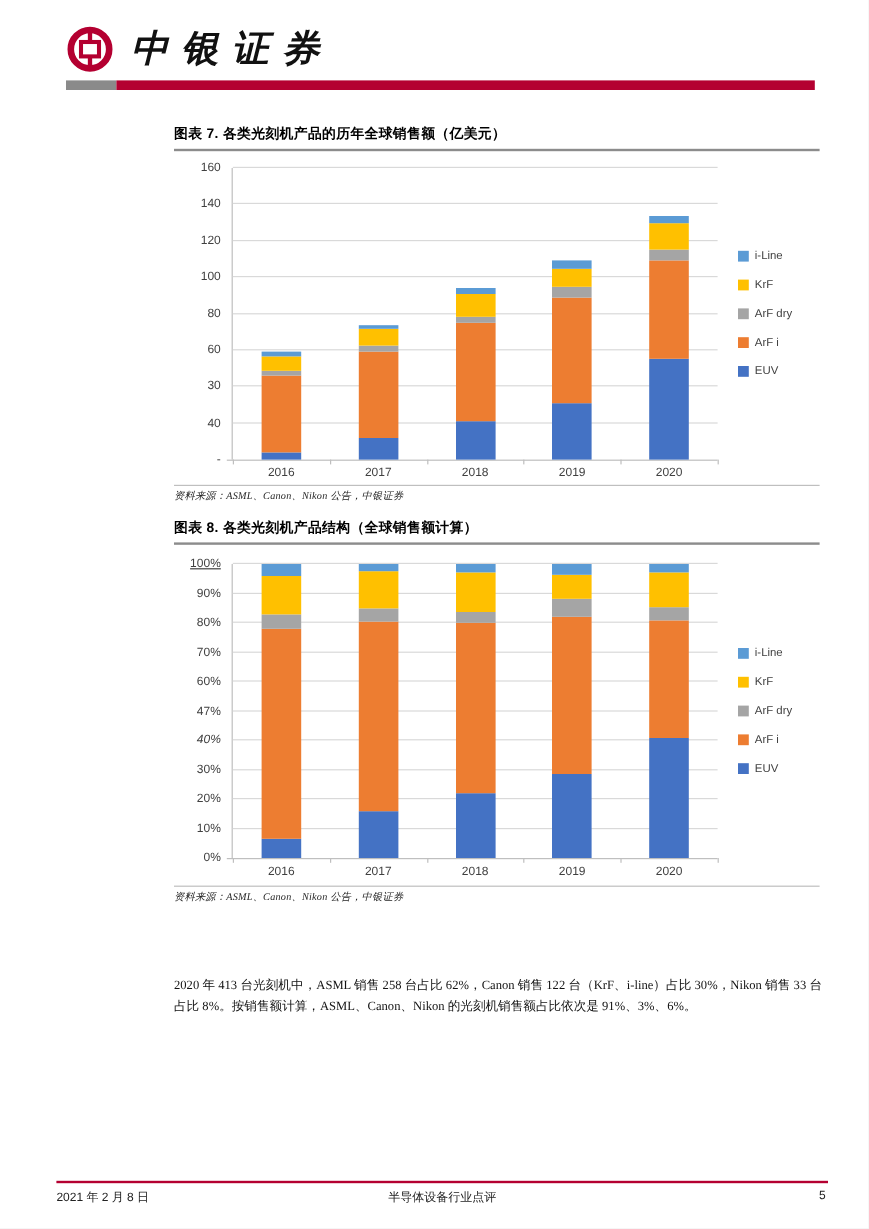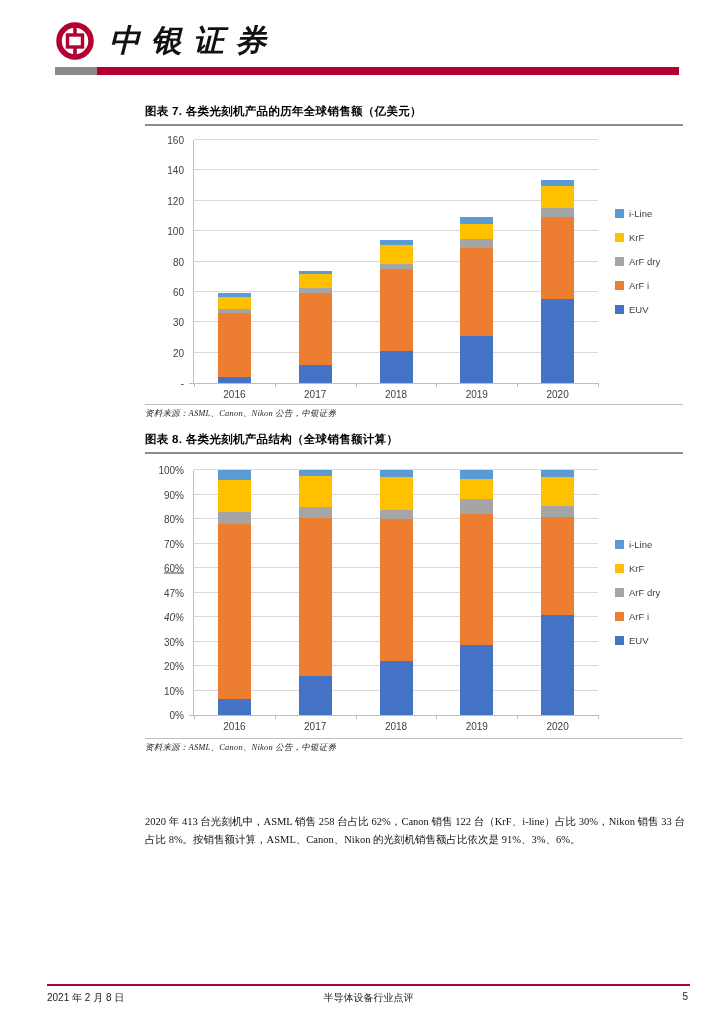--- a/index.html
+++ b/index.html
@@ -101,21 +101,21 @@
     <div class="seg-gray"></div>
     <div class="seg-red" style="background: rgb(180, 0, 49);"></div>
   </div>
 
   <div class="figure fig7">
     <div class="figure-title">图表 7. 各类光刻机产品的历年全球销售额（亿美元）</div>
     <div class="figure-rule"></div>
     <div class="chart chart-1">
         <div class="yaxis">
           <div class="ylab" style="bottom: 0%;">-</div>
-          <div class="ylab" style="bottom: 12.5%;">20</div>
+          <div class="ylab" style="bottom: 12.5%;">40</div>
           <div class="ylab" style="bottom: 25%;">30</div>
           <div class="ylab" style="bottom: 37.5%;">60</div>
           <div class="ylab" style="bottom: 50%;">80</div>
           <div class="ylab" style="bottom: 62.5%;">100</div>
           <div class="ylab" style="bottom: 75%;">120</div>
           <div class="ylab" style="bottom: 87.5%;">140</div>
           <div class="ylab" style="bottom: 100%;">160</div>
         </div>
         <div class="plot">
           <div class="grid-line" style="bottom: 12.5%;"></div>
@@ -195,25 +195,25 @@
     <div class="figure-title">图表 8. 各类光刻机产品结构（全球销售额计算）</div>
     <div class="figure-rule"></div>
     <div class="chart chart-2">
         <div class="yaxis">
           <div class="ylab" style="bottom: 0%;">0%</div>
           <div class="ylab" style="bottom: 10%;">10%</div>
           <div class="ylab" style="bottom: 20%;">20%</div>
           <div class="ylab" style="bottom: 30%;">30%</div>
           <div class="ylab" style="bottom: 40%; font-style: italic;">40%</div>
           <div class="ylab" style="bottom: 50%;">47%</div>
-          <div class="ylab" style="bottom: 60%; text-decoration: underline;">60%</div>
+          <div class="ylab" style="bottom: 60%;">60%</div>
           <div class="ylab" style="bottom: 70%;">70%</div>
           <div class="ylab" style="bottom: 80%;">80%</div>
           <div class="ylab" style="bottom: 90%;">90%</div>
-          <div class="ylab" style="bottom: 100%;">100%</div>
+          <div class="ylab" style="bottom: 100%; text-decoration: underline;">100%</div>
         </div>
         <div class="plot">
           <div class="grid-line" style="bottom: 10%;"></div>
           <div class="grid-line" style="bottom: 20%;"></div>
           <div class="grid-line" style="bottom: 30%;"></div>
           <div class="grid-line" style="bottom: 40%;"></div>
           <div class="grid-line" style="bottom: 50%;"></div>
           <div class="grid-line" style="bottom: 60%;"></div>
           <div class="grid-line" style="bottom: 70%;"></div>
           <div class="grid-line" style="bottom: 80%;"></div>

